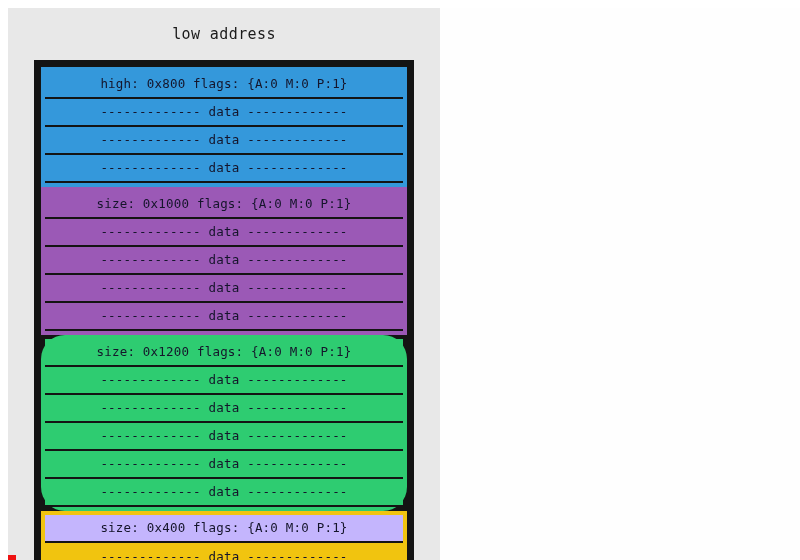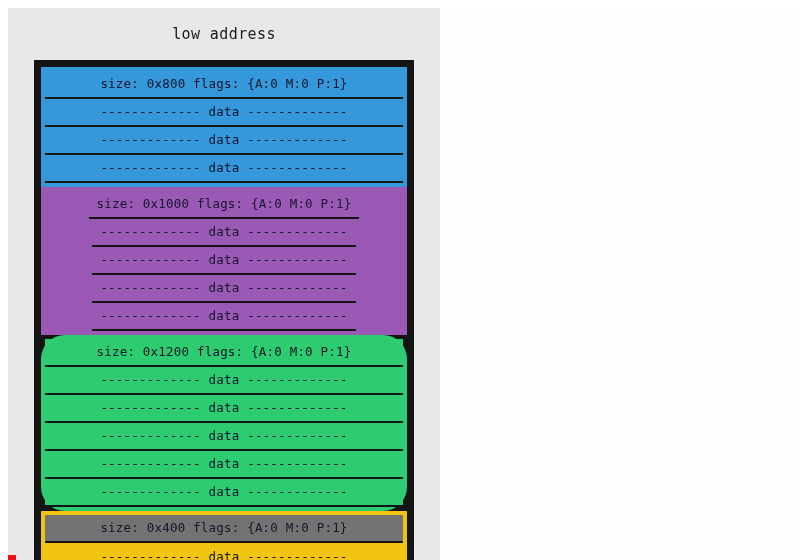--- a/index.html
+++ b/index.html
@@ -91,33 +91,33 @@
 
 <div id="root">
 
   <div id="heap-panel">
 
     <div class="addr-label" id="low-address-label">low address</div>
 
     <div id="heap-stack">
         <div class="heap-block" style="background: rgb(52, 152, 219);">
           <div class="heap-row" style="background: rgb(52, 152, 219);">
-            <span class="heap-row-text">size: 0x800 flags: {A:0 M:0 P:1}</span>
+            <span class="heap-row-text">high: 0x800 flags: {A:0 M:0 P:1}</span>
           </div>
           <div class="heap-row" style="background: rgb(52, 152, 219);">
             <span class="heap-row-text">------------- data -------------</span>
           </div>
           <div class="heap-row" style="background: rgb(52, 152, 219);">
             <span class="heap-row-text">------------- data -------------</span>
           </div>
           <div class="heap-row" style="background: rgb(52, 152, 219);">
             <span class="heap-row-text">------------- data -------------</span>
           </div>
         </div>
-        <div class="heap-block" style="background: rgb(155, 89, 182); align-items: center;">
+        <div class="heap-block" style="background: rgb(155, 89, 182);">
           <div class="heap-row" style="background: rgb(155, 89, 182);">
             <span class="heap-row-text">size: 0x1000 flags: {A:0 M:0 P:1}</span>
           </div>
           <div class="heap-row" style="background: rgb(155, 89, 182);">
             <span class="heap-row-text">------------- data -------------</span>
           </div>
           <div class="heap-row" style="background: rgb(155, 89, 182);">
             <span class="heap-row-text">------------- data -------------</span>
           </div>
           <div class="heap-row" style="background: rgb(155, 89, 182);">
@@ -141,21 +141,21 @@
             <span class="heap-row-text">------------- data -------------</span>
           </div>
           <div class="heap-row" style="background: rgb(46, 204, 113);">
             <span class="heap-row-text">------------- data -------------</span>
           </div>
           <div class="heap-row" style="background: rgb(46, 204, 113);">
             <span class="heap-row-text">------------- data -------------</span>
           </div>
         </div>
         <div class="heap-block" style="background: rgb(241, 196, 15);">
-          <div class="heap-row" style="background: #737373;">
+          <div class="heap-row" style="background: #c4b5fd;">
             <span class="heap-row-text">size: 0x400 flags: {A:0 M:0 P:1}</span>
           </div>
           <div class="heap-row" style="background: rgb(241, 196, 15);">
             <span class="heap-row-text">------------- data -------------</span>
           </div>
         </div>
       </div>
 
     <div class="addr-label" id="high-address-label">high address</div>
   </div>

